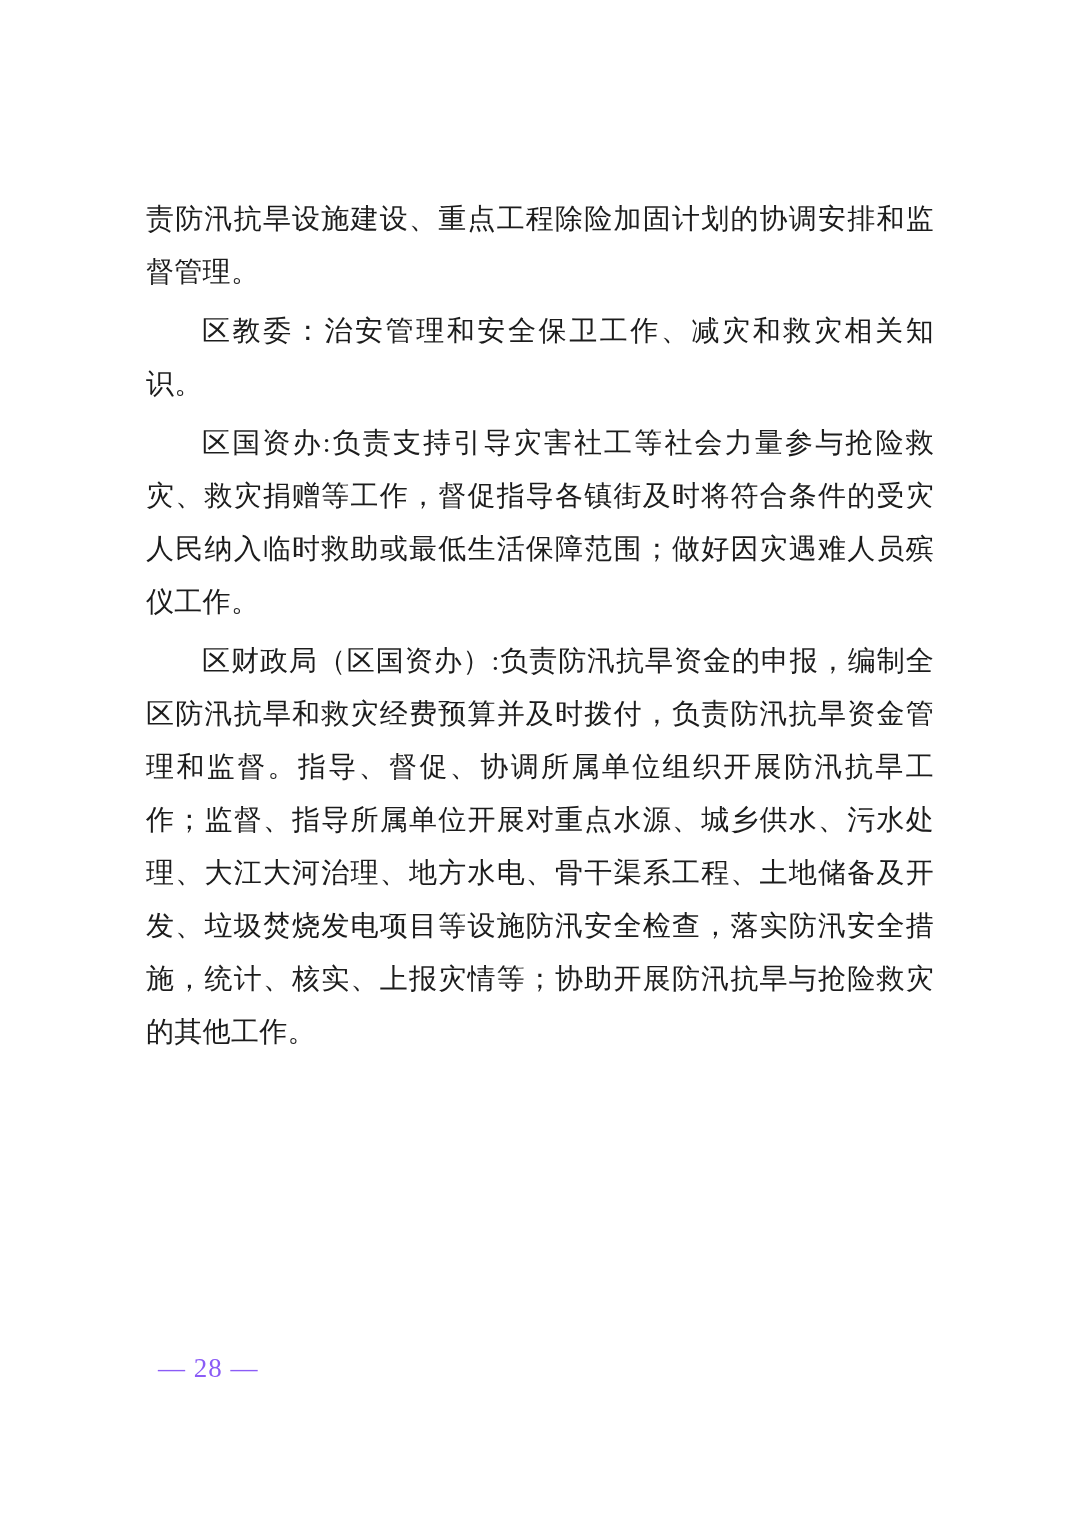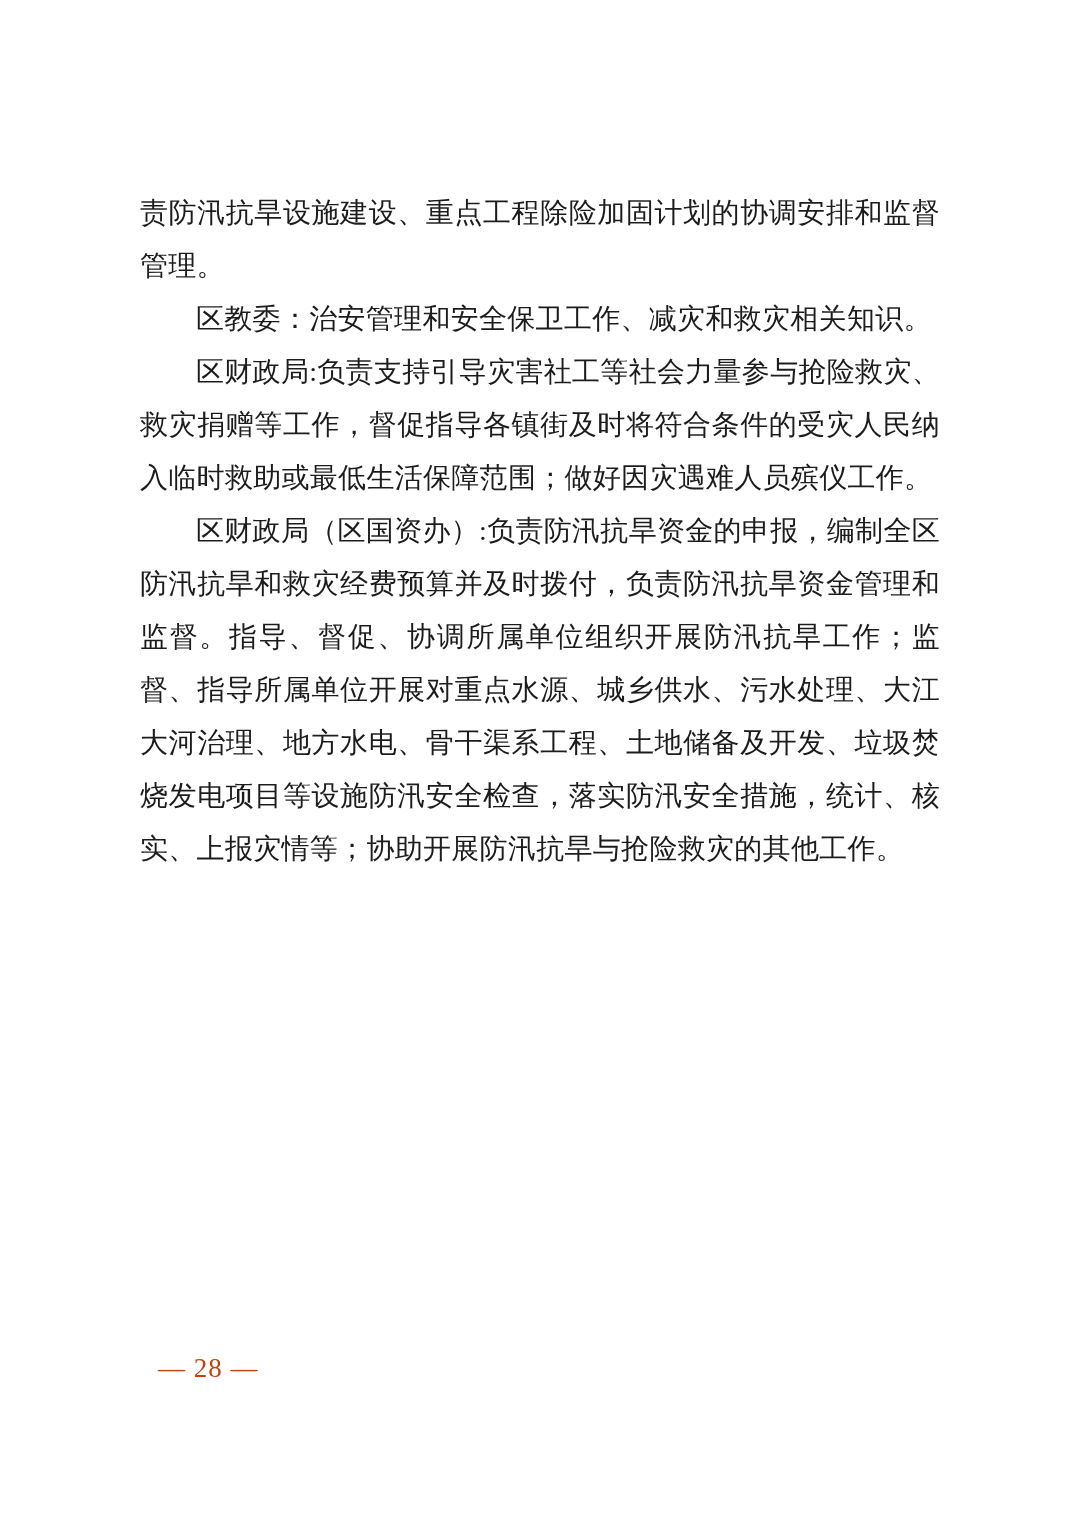--- a/index.html
+++ b/index.html
@@ -21,43 +21,43 @@
     left: 140px;
     top: 186px;
     width: 800px;
     font-size: 28px;
     line-height: 53px;
     text-align: justify;
     text-justify: inter-character;
     letter-spacing: 0.3px;
   }
   .para {
-    margin: 0;
+    margin: 6px;
     padding: 0;
     text-indent: 2em;
   }
   .para.continuation {
     text-indent: 0;
   }
   .page-footer {
     position: absolute;
     left: 158px;
     top: 1350px;
     font-size: 27px;
     line-height: 36px;
     letter-spacing: 1px;
-    color: #c2410c;
+    color: #8b5cf6;
     white-space: nowrap;
   }
 </style>
 </head>
 <body>
 
 <div class="page">
   <div class="body-text">
     <p class="para continuation">责防汛抗旱设施建设、重点工程除险加固计划的协调安排和监督管理。</p>
     <p class="para">区教委：治安管理和安全保卫工作、减灾和救灾相关知识。</p>
-    <p class="para">区财政局:负责支持引导灾害社工等社会力量参与抢险救灾、救灾捐赠等工作，督促指导各镇街及时将符合条件的受灾人民纳入临时救助或最低生活保障范围；做好因灾遇难人员殡仪工作。</p>
+    <p class="para">区国资办:负责支持引导灾害社工等社会力量参与抢险救灾、救灾捐赠等工作，督促指导各镇街及时将符合条件的受灾人民纳入临时救助或最低生活保障范围；做好因灾遇难人员殡仪工作。</p>
     <p class="para">区财政局（区国资办）:负责防汛抗旱资金的申报，编制全区防汛抗旱和救灾经费预算并及时拨付，负责防汛抗旱资金管理和监督。指导、督促、协调所属单位组织开展防汛抗旱工作；监督、指导所属单位开展对重点水源、城乡供水、污水处理、大江大河治理、地方水电、骨干渠系工程、土地储备及开发、垃圾焚烧发电项目等设施防汛安全检查，落实防汛安全措施，统计、核实、上报灾情等；协助开展防汛抗旱与抢险救灾的其他工作。</p>
   </div>
 
   <div class="page-footer">— 28 —</div>
 </div>
 
 </body></html>

